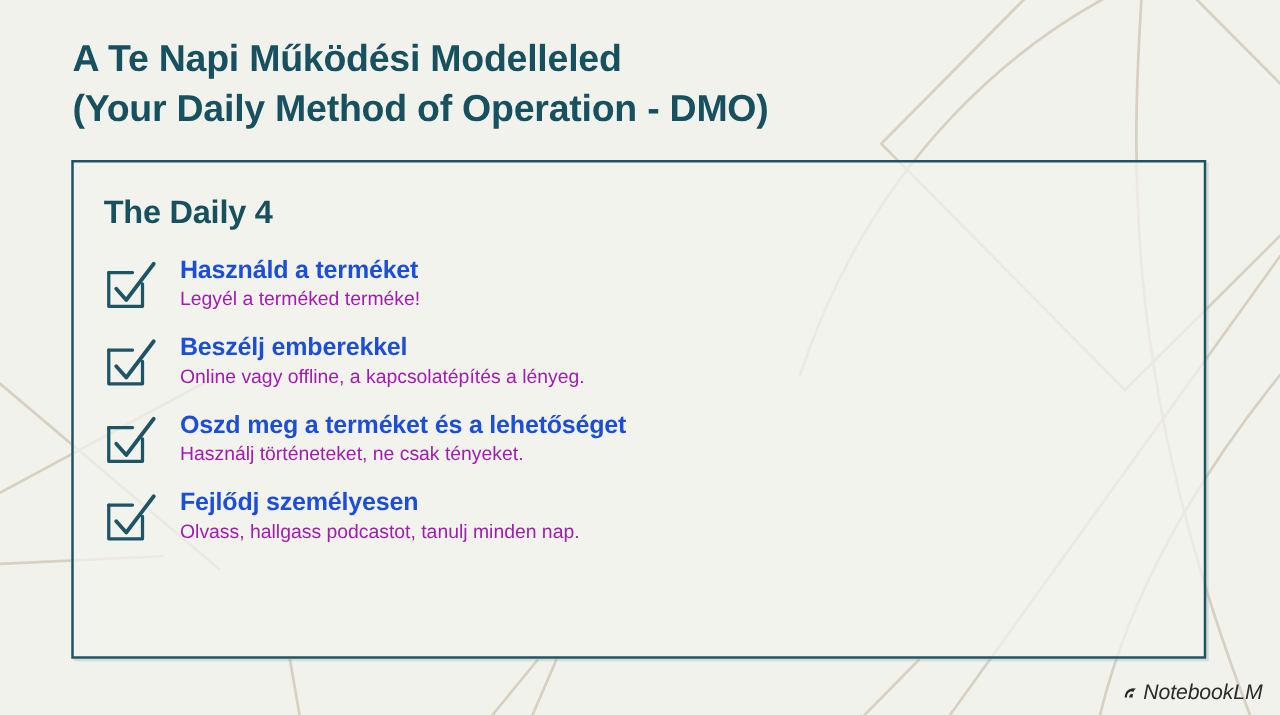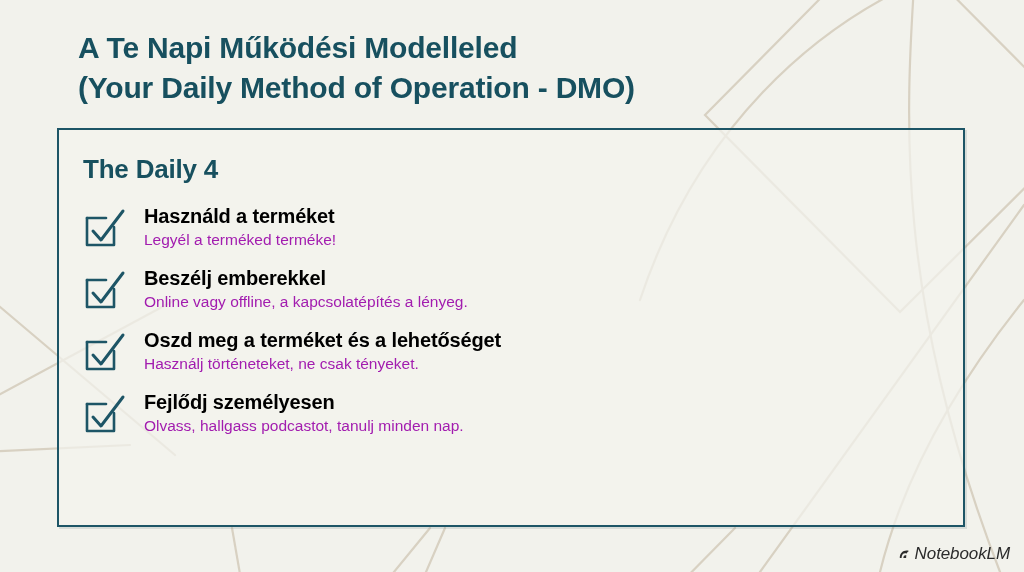--- a/index.html
+++ b/index.html
@@ -34,21 +34,20 @@
     pointer-events: none;
     z-index: 0;
   }
 
   
   #title-block {
     position: absolute;
     left: 58px;
     top: 28px;
     z-index: 3;
-    margin-left: 20px;
   }
   .title-line {
     color: #17505f;
     font-size: 30px;
     font-weight: bold;
     line-height: 40px;
     letter-spacing: -0.2px;
     white-space: nowrap;
   }
 
@@ -92,21 +91,21 @@
 
   .check-icon {
     position: absolute;
     left: 0;
     top: 3px;
     width: 48px;
     height: 48px;
   }
 
   .item-title {
-    color: #000000;
+    color: #1d4ed8;
     font-size: 20px;
     font-weight: bold;
     line-height: 24px;
     letter-spacing: -0.15px;
     margin: 0;
     padding-top: 2px;
     white-space: nowrap;
   }
   .item-sub {
     color: #a21caf;

